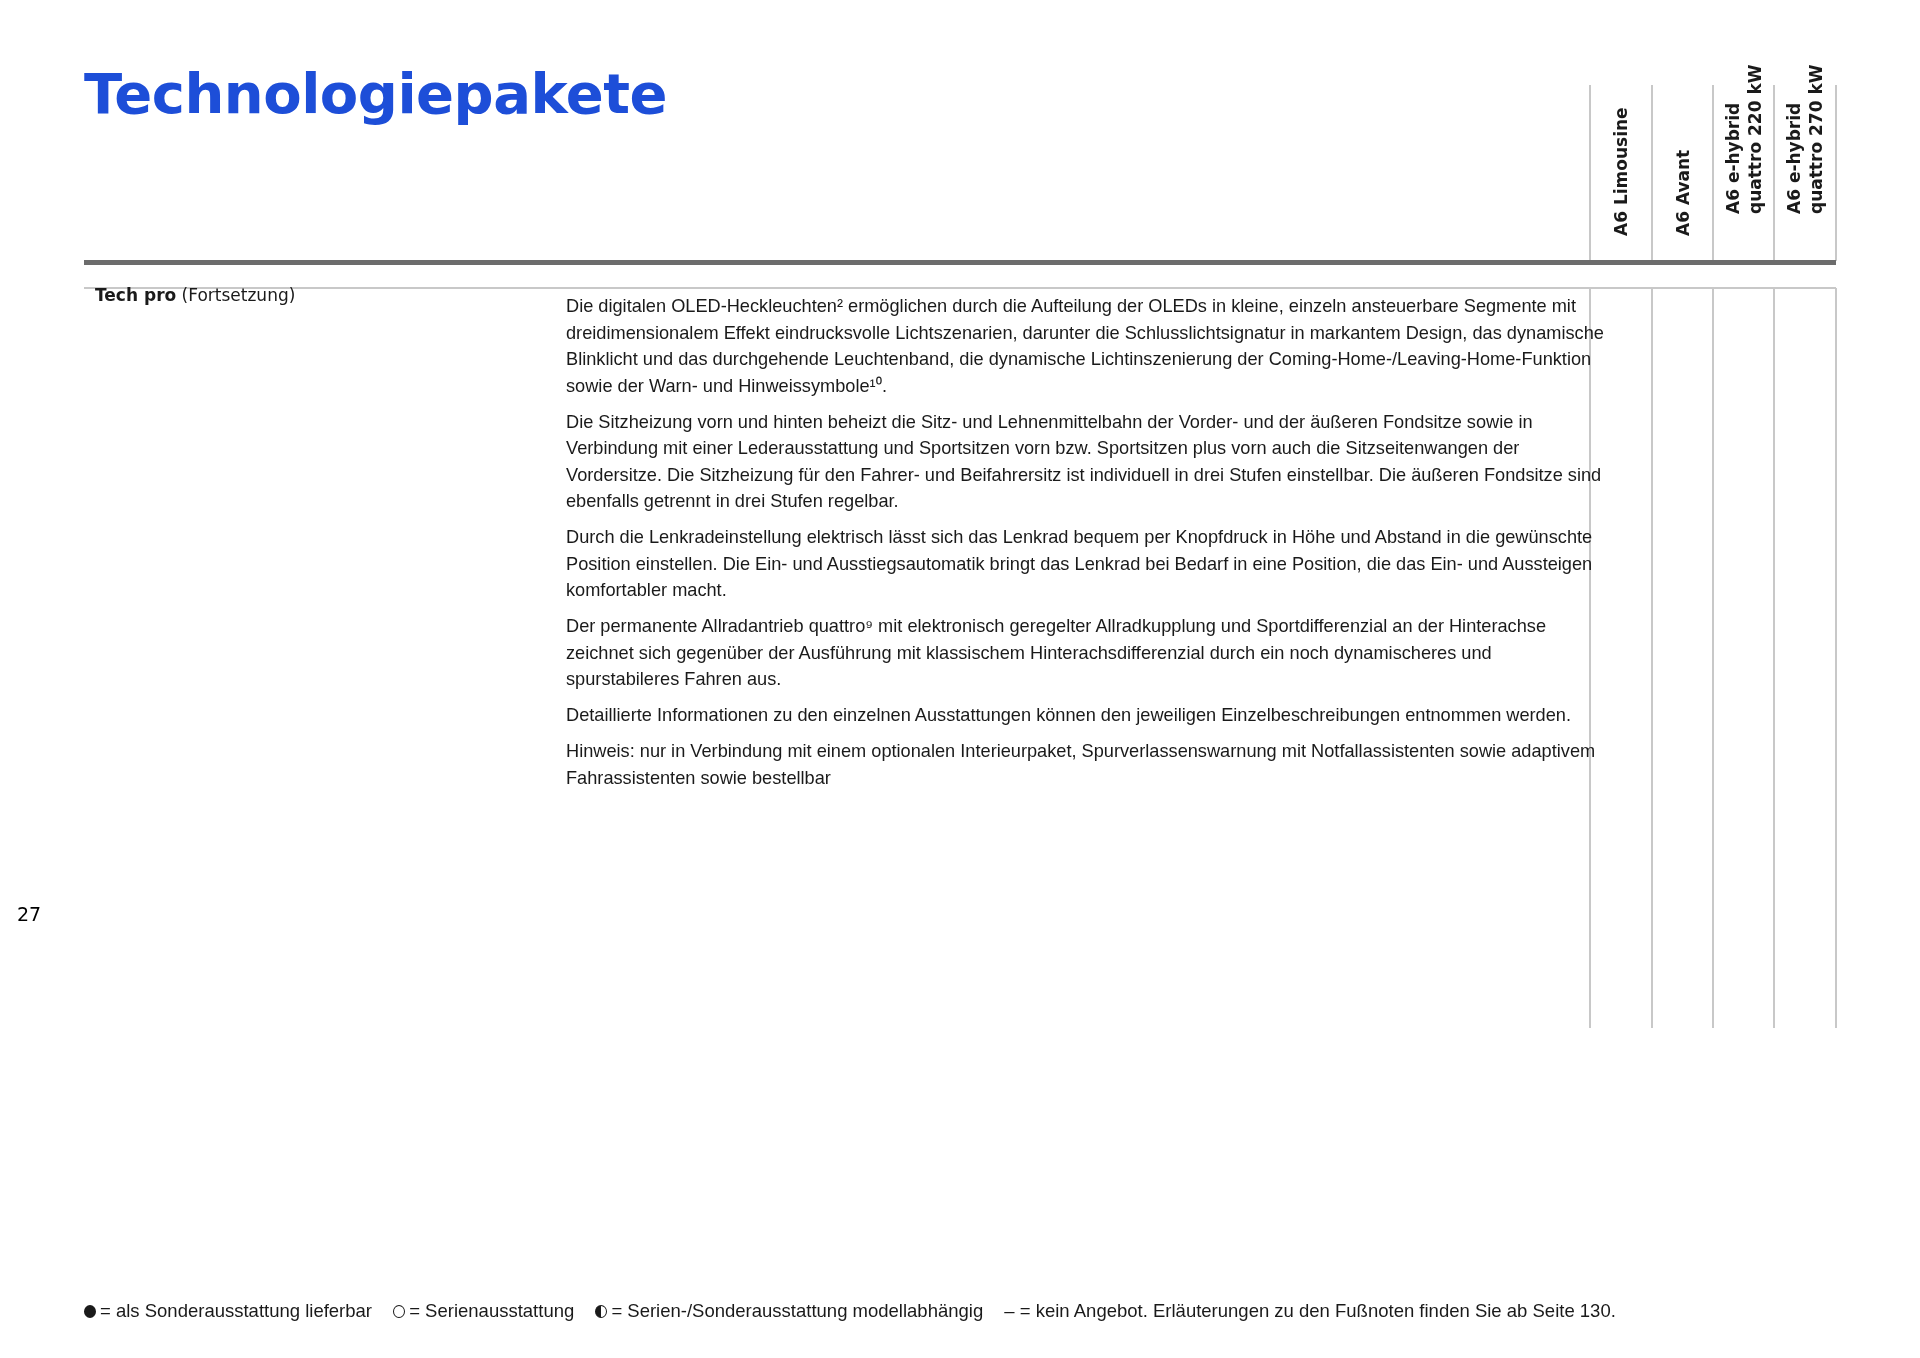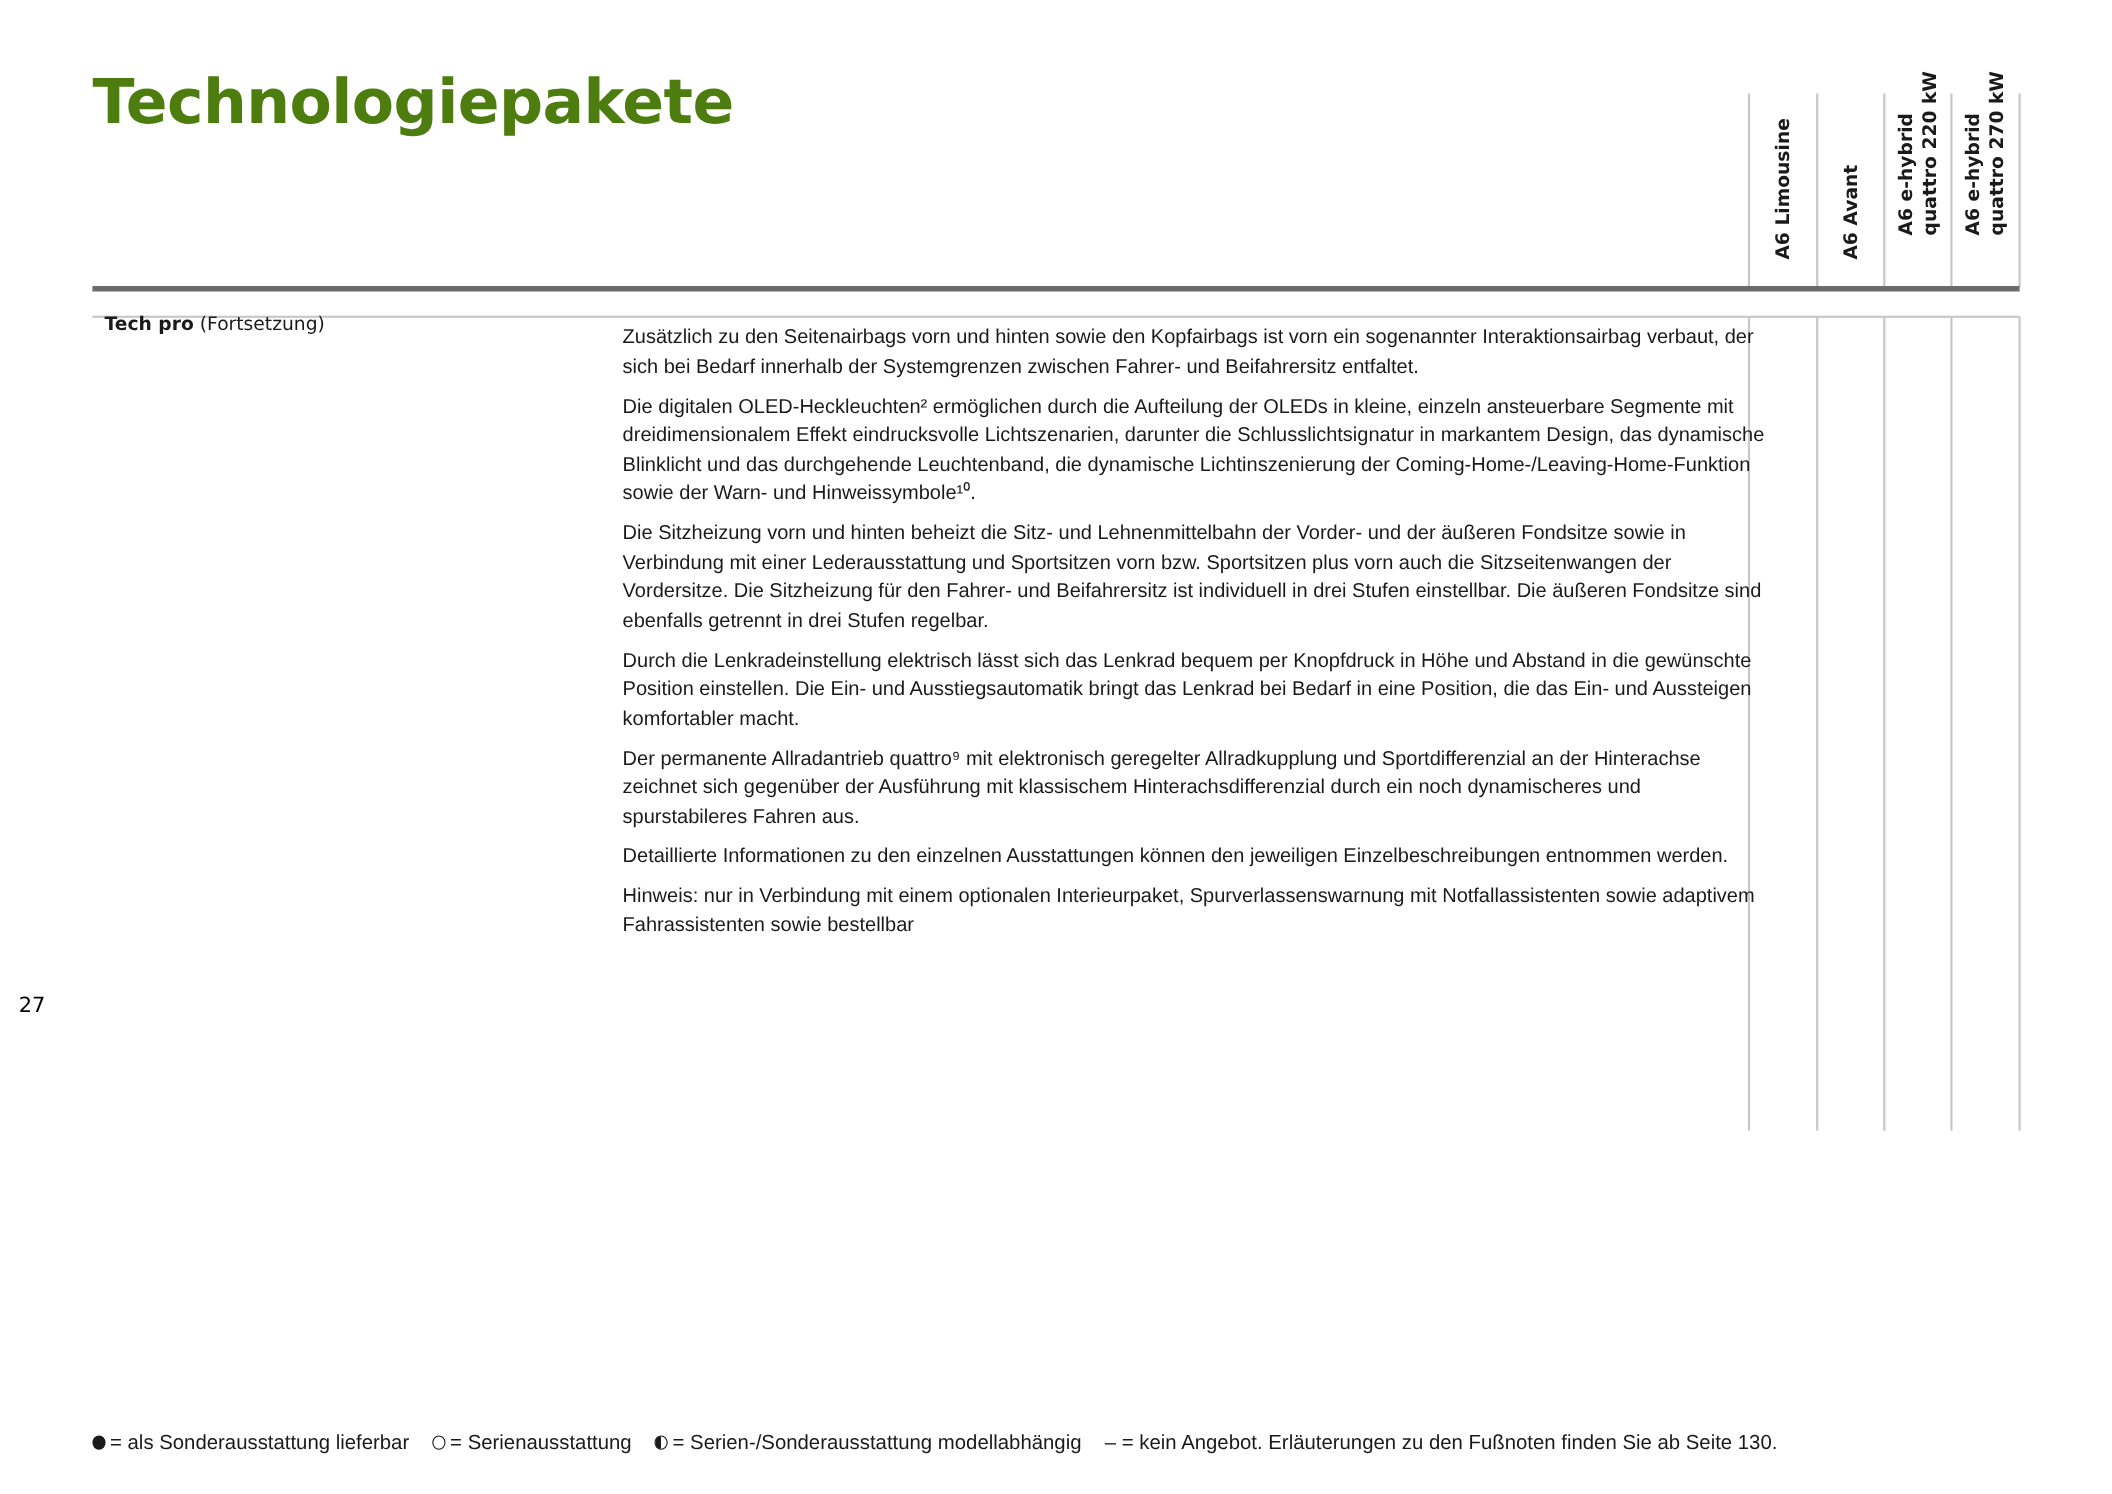--- a/index.html
+++ b/index.html
@@ -1,20 +1,20 @@
 <!DOCTYPE html>
 <html><head>
 <meta charset="utf-8">
 <style>
   html, body { margin:0; padding:0; background:#ffffff; }
   body { width:1920px; height:1358px; position:relative; overflow:hidden;
          font-family:"DejaVu Sans","Liberation Sans",sans-serif; color:#1a1a1a; }
   .title { position:absolute; left:84px; top:66px; margin:0;
            font-family:"DejaVu Sans",sans-serif; font-weight:bold; font-size:56px;
-           letter-spacing:-0.5px; color:#4d7c0f; line-height:1; }
+           letter-spacing:-0.5px; color:#1d4ed8; line-height:1; }
   .rule-thick { position:absolute; left:84px; top:260px; width:1752px; height:5px; background:#6c6c6c; }
   .rule-thin { position:absolute; left:84px; top:287px; width:1752px; height:2px; background:#c8c8c8; }
   .col-line { position:absolute; width:2px; background:#c8c8c8; }
   .col-head { position:absolute; top:85px; height:175px; width:61px; }
   .col-head .vtext { position:absolute; left:50%; bottom:2px; transform-origin:0 0;
            transform:rotate(-90deg) translateY(-50%); white-space:nowrap;
            font-weight:bold; font-size:17px; line-height:22px; color:#1a1a1a; text-align:left; }
   .row-label { position:absolute; left:95px; top:284px; font-size:17px; line-height:22px; }
   .row-label b { font-weight:bold; }
   .desc { position:absolute; left:566px; top:293px; width:1040px;
@@ -67,21 +67,20 @@
 <div class="col-line" style="left:1712px; top:288px; height:740px;"></div>
 <div class="col-line" style="left:1773px; top:288px; height:740px;"></div>
 <div class="col-line" style="left:1835px; top:288px; height:740px;"></div>
 
 <div class="row-label">
   <b>Tech pro</b>
   <span>(Fortsetzung)</span>
 </div>
 
 <div class="desc">
-  <p>Zusätzlich zu den Seitenairbags vorn und hinten sowie den Kopfairbags ist vorn ein sogenannter Interaktionsairbag verbaut, der sich bei Bedarf innerhalb der Systemgrenzen zwischen Fahrer- und Beifahrersitz entfaltet.</p>
   <p>Die digitalen OLED-Heckleuchten² ermöglichen durch die Aufteilung der OLEDs in kleine, einzeln ansteuerbare Segmente mit dreidimensionalem Effekt eindrucksvolle Lichtszenarien, darunter die Schlusslichtsignatur in markantem Design, das dynamische Blinklicht und das durchgehende Leuchtenband, die dynamische Lichtinszenie­rung der Coming-Home-/Leaving-Home-Funktion sowie der Warn- und Hinweissymbole¹⁰.</p>
   <p>Die Sitzheizung vorn und hinten beheizt die Sitz- und Lehnenmittelbahn der Vorder- und der äußeren Fondsitze sowie in Verbindung mit einer Lederausstattung und Sportsitzen vorn bzw. Sportsitzen plus vorn auch die Sitzseiten­wangen der Vordersitze. Die Sitzheizung für den Fahrer- und Beifahrersitz ist individuell in drei Stufen einstellbar. Die äußeren Fondsitze sind ebenfalls getrennt in drei Stufen regelbar.</p>
   <p>Durch die Lenkradeinstellung elektrisch lässt sich das Lenkrad bequem per Knopfdruck in Höhe und Abstand in die gewünschte Position einstellen. Die Ein- und Ausstiegsautomatik bringt das Lenkrad bei Bedarf in eine Position, die das Ein- und Aussteigen komfortabler macht.</p>
   <p>Der permanente Allradantrieb quattro⁹ mit elektronisch geregelter Allradkupplung und Sportdifferenzial an der Hinterachse zeichnet sich gegenüber der Ausführung mit klassischem Hinterachsdifferenzial durch ein noch dynami­scheres und spurstabileres Fahren aus.</p>
   <p>Detaillierte Informationen zu den einzelnen Ausstattungen können den jeweiligen Einzelbeschreibungen entnommen werden.</p>
   <p>Hinweis: nur in Verbindung mit einem optionalen Interieurpaket, Spurverlassenswarnung mit Notfallassistenten sowie adaptivem Fahrassistenten sowie bestellbar</p>
 </div>
 
 <div class="page-num">27</div>
 

